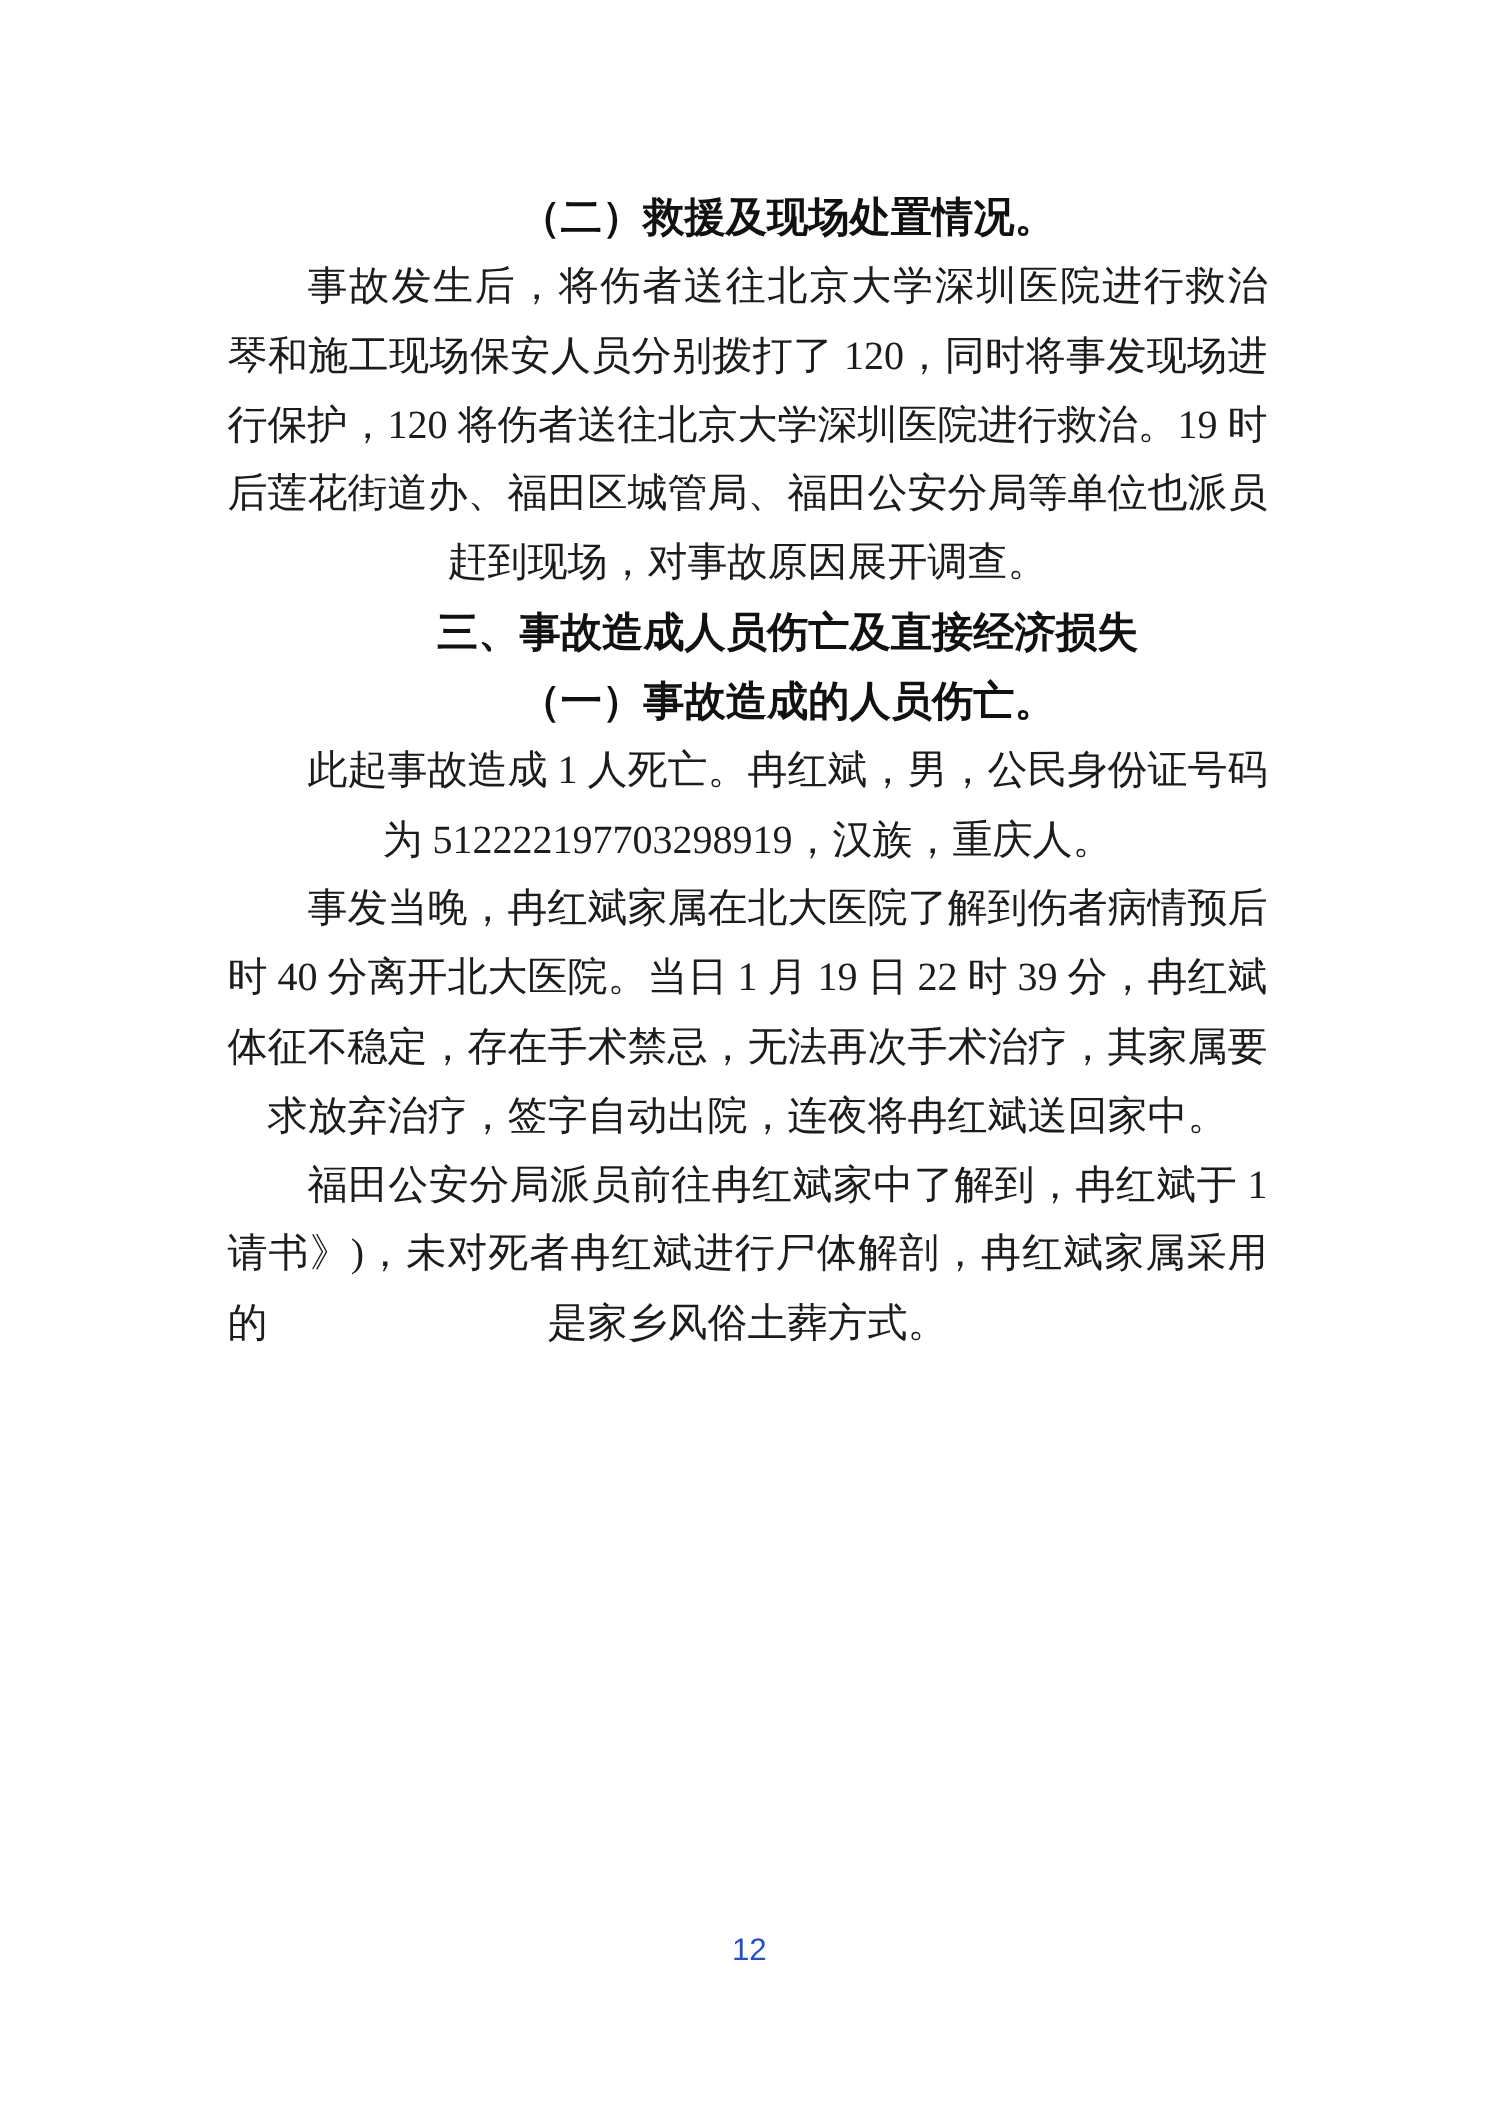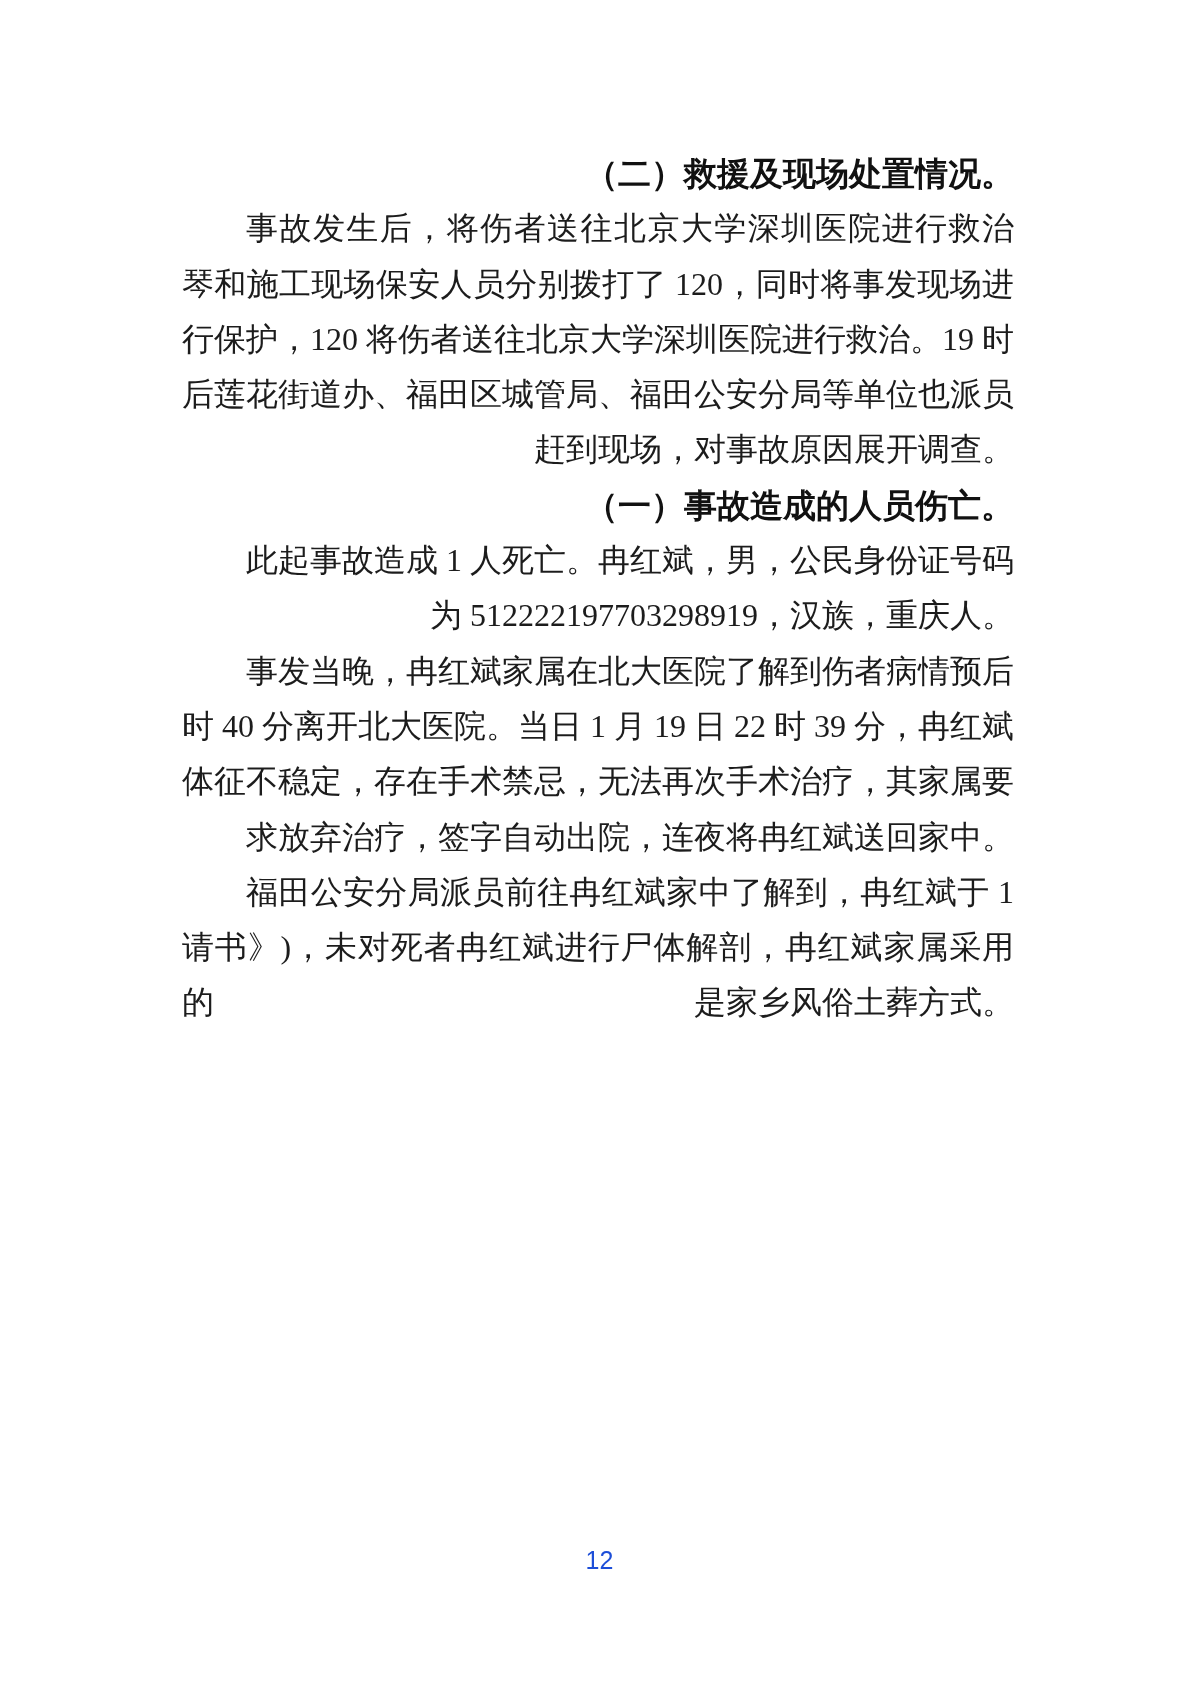--- a/index.html
+++ b/index.html
@@ -19,21 +19,21 @@
   .doc-body {
     position: absolute;
     left: 182px;
     top: 146px;
     width: 832px;
   }
   .line {
     height: 55.3px;
     line-height: 55.3px;
     font-size: 32px;
-    text-align: right;
+    text-align: center;
     white-space: normal;
   }
   .line.indent {
     padding-left: 64px;
   }
   .line.justify {
     text-align: justify;
     text-align-last: justify;
     text-justify: inter-character;
   }
@@ -58,20 +58,21 @@
 <body>
 
 <div class="page">
   <div class="doc-body" id="doc-body">
       <div class="line heading indent">（二）救援及现场处置情况。</div>
       <div class="line body indent justify">事故发生后，将伤者送往北京大学深圳医院进行救治</div>
       <div class="line body justify">琴和施工现场保安人员分别拨打了 120，同时将事发现场进</div>
       <div class="line body justify">行保护，120 将伤者送往北京大学深圳医院进行救治。19 时</div>
       <div class="line body justify">后莲花街道办、福田区城管局、福田公安分局等单位也派员</div>
       <div class="line body">赶到现场，对事故原因展开调查。</div>
+      <div class="line heading indent">三、事故造成人员伤亡及直接经济损失</div>
       <div class="line heading indent">（一）事故造成的人员伤亡。</div>
       <div class="line body indent justify">此起事故造成 1 人死亡。冉红斌，男，公民身份证号码</div>
       <div class="line body">为 512222197703298919，汉族，重庆人。</div>
       <div class="line body indent justify">事发当晚，冉红斌家属在北大医院了解到伤者病情预后</div>
       <div class="line body justify">时 40 分离开北大医院。当日 1 月 19 日 22 时 39 分，冉红斌</div>
       <div class="line body justify">体征不稳定，存在手术禁忌，无法再次手术治疗，其家属要</div>
       <div class="line body">求放弃治疗，签字自动出院，连夜将冉红斌送回家中。</div>
       <div class="line body indent justify">福田公安分局派员前往冉红斌家中了解到，冉红斌于 1</div>
       <div class="line body justify">请书》)，未对死者冉红斌进行尸体解剖，冉红斌家属采用的</div>
       <div class="line body">是家乡风俗土葬方式。</div>

